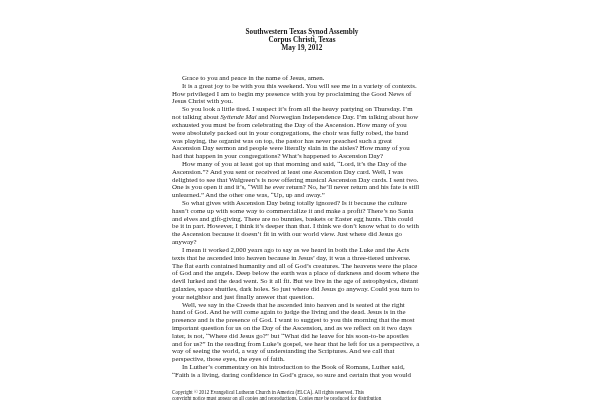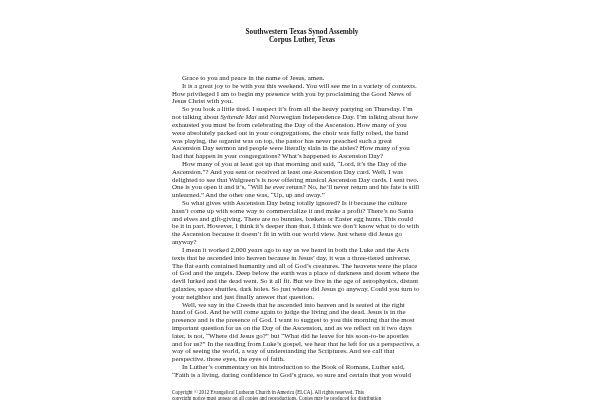--- a/index.html
+++ b/index.html
@@ -13,21 +13,22 @@
   .footer { position: absolute; left: 172px; width: 262px; top: 373px; font-size: 5.1px; line-height: 6.4px; color: #222; }
   .footer .line { height: 6.4px; }
   i { font-style: italic; }
 </style>
 </head>
 <body>
 
 <div class="page">
   <div class="header">
     <div>Southwestern Texas Synod Assembly</div>
-    <div>Corpus Luther, Texas</div>
+    <div>Corpus Christi, Texas</div>
+    <div>May 19, 2012</div>
   </div>
 
   <div class="body" id="body-text">
       <div class="line indent">Grace to you and peace in the name of Jesus, amen.</div>
       <div class="line indent">It is a great joy to be with you this weekend. You will see me in a variety of contexts.</div>
       <div class="line">How privileged I am to begin my presence with you by proclaiming the Good News of</div>
       <div class="line">Jesus Christ with you.</div>
       <div class="line indent">So you look a little tired. I suspect it’s from all the heavy partying on Thursday. I’m</div>
       <div class="line">not talking about <i>Syttende Mai</i> and Norwegian Independence Day. I’m talking about how</div>
       <div class="line">exhausted you must be from celebrating the Day of the Ascension. How many of you</div>

